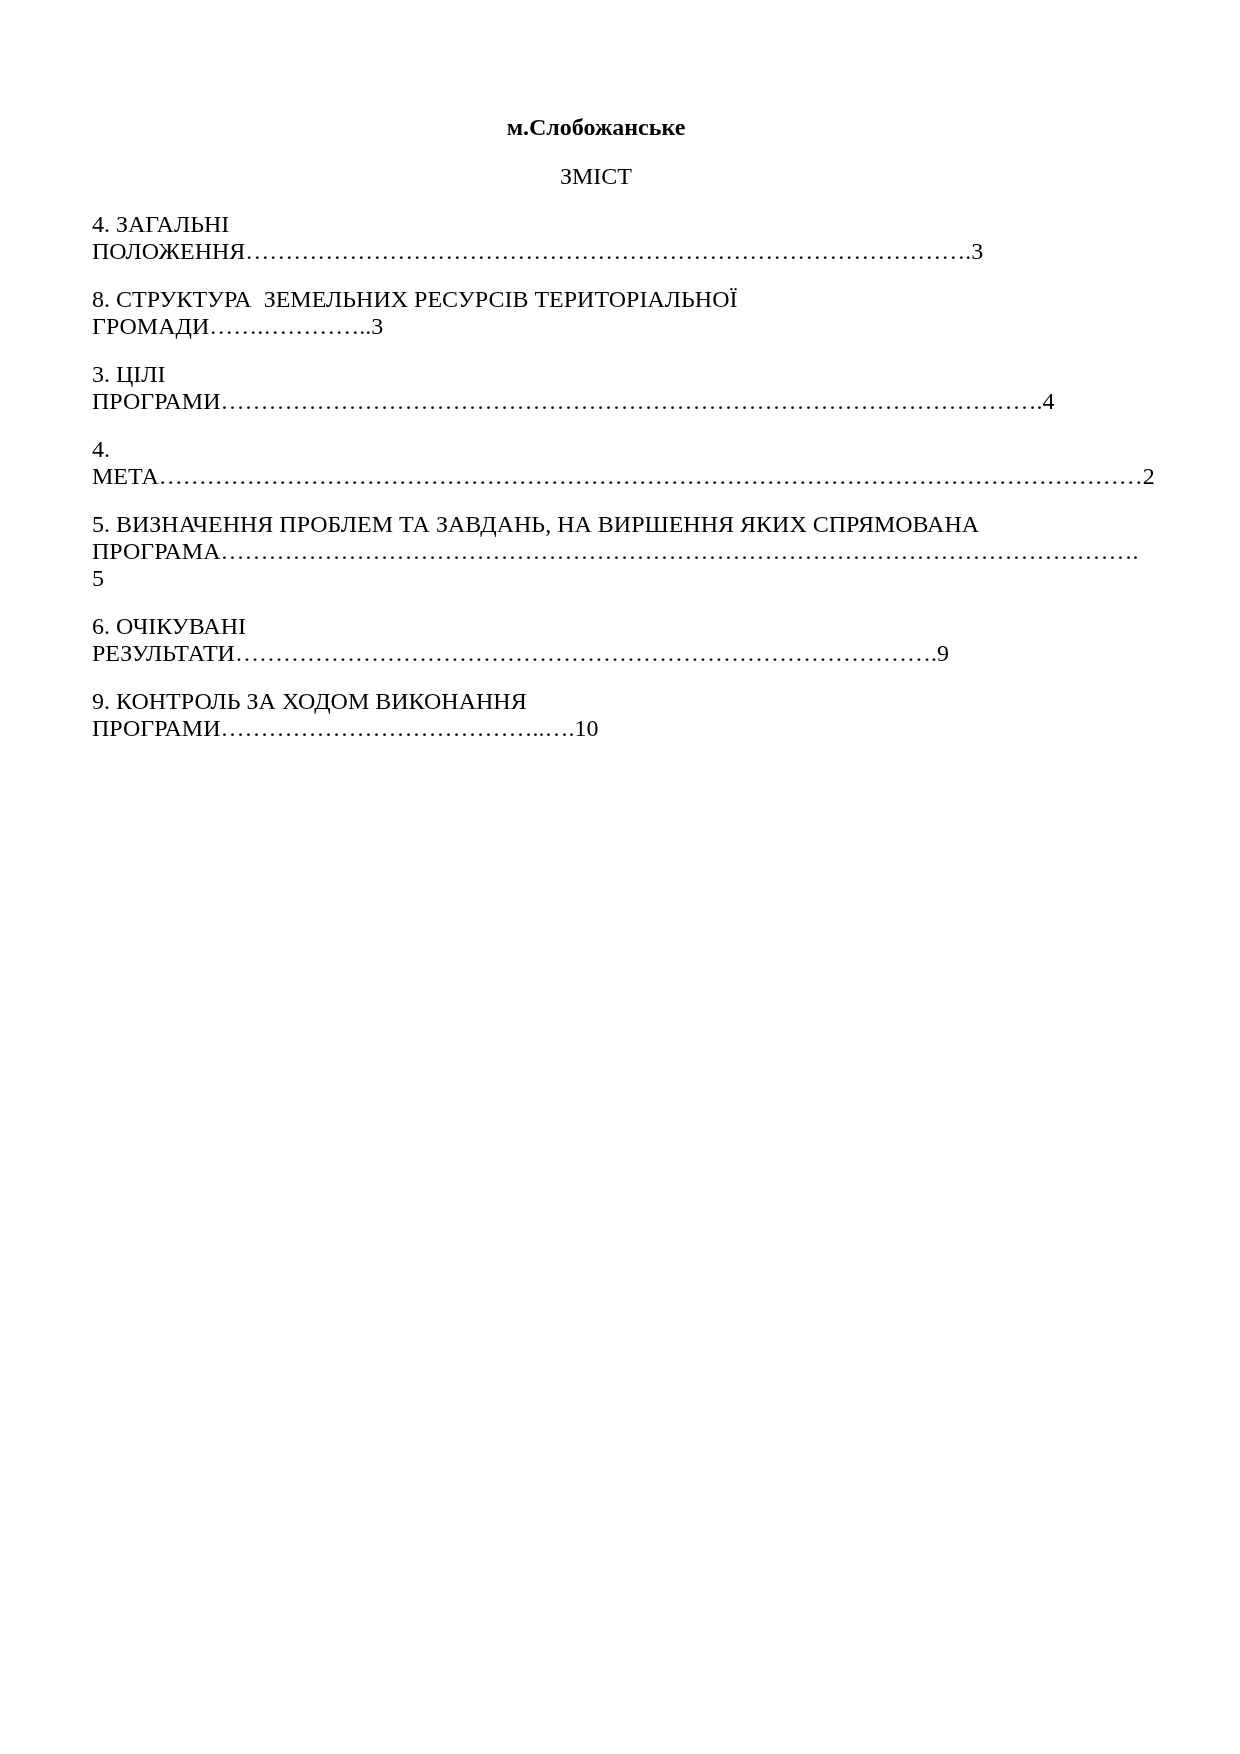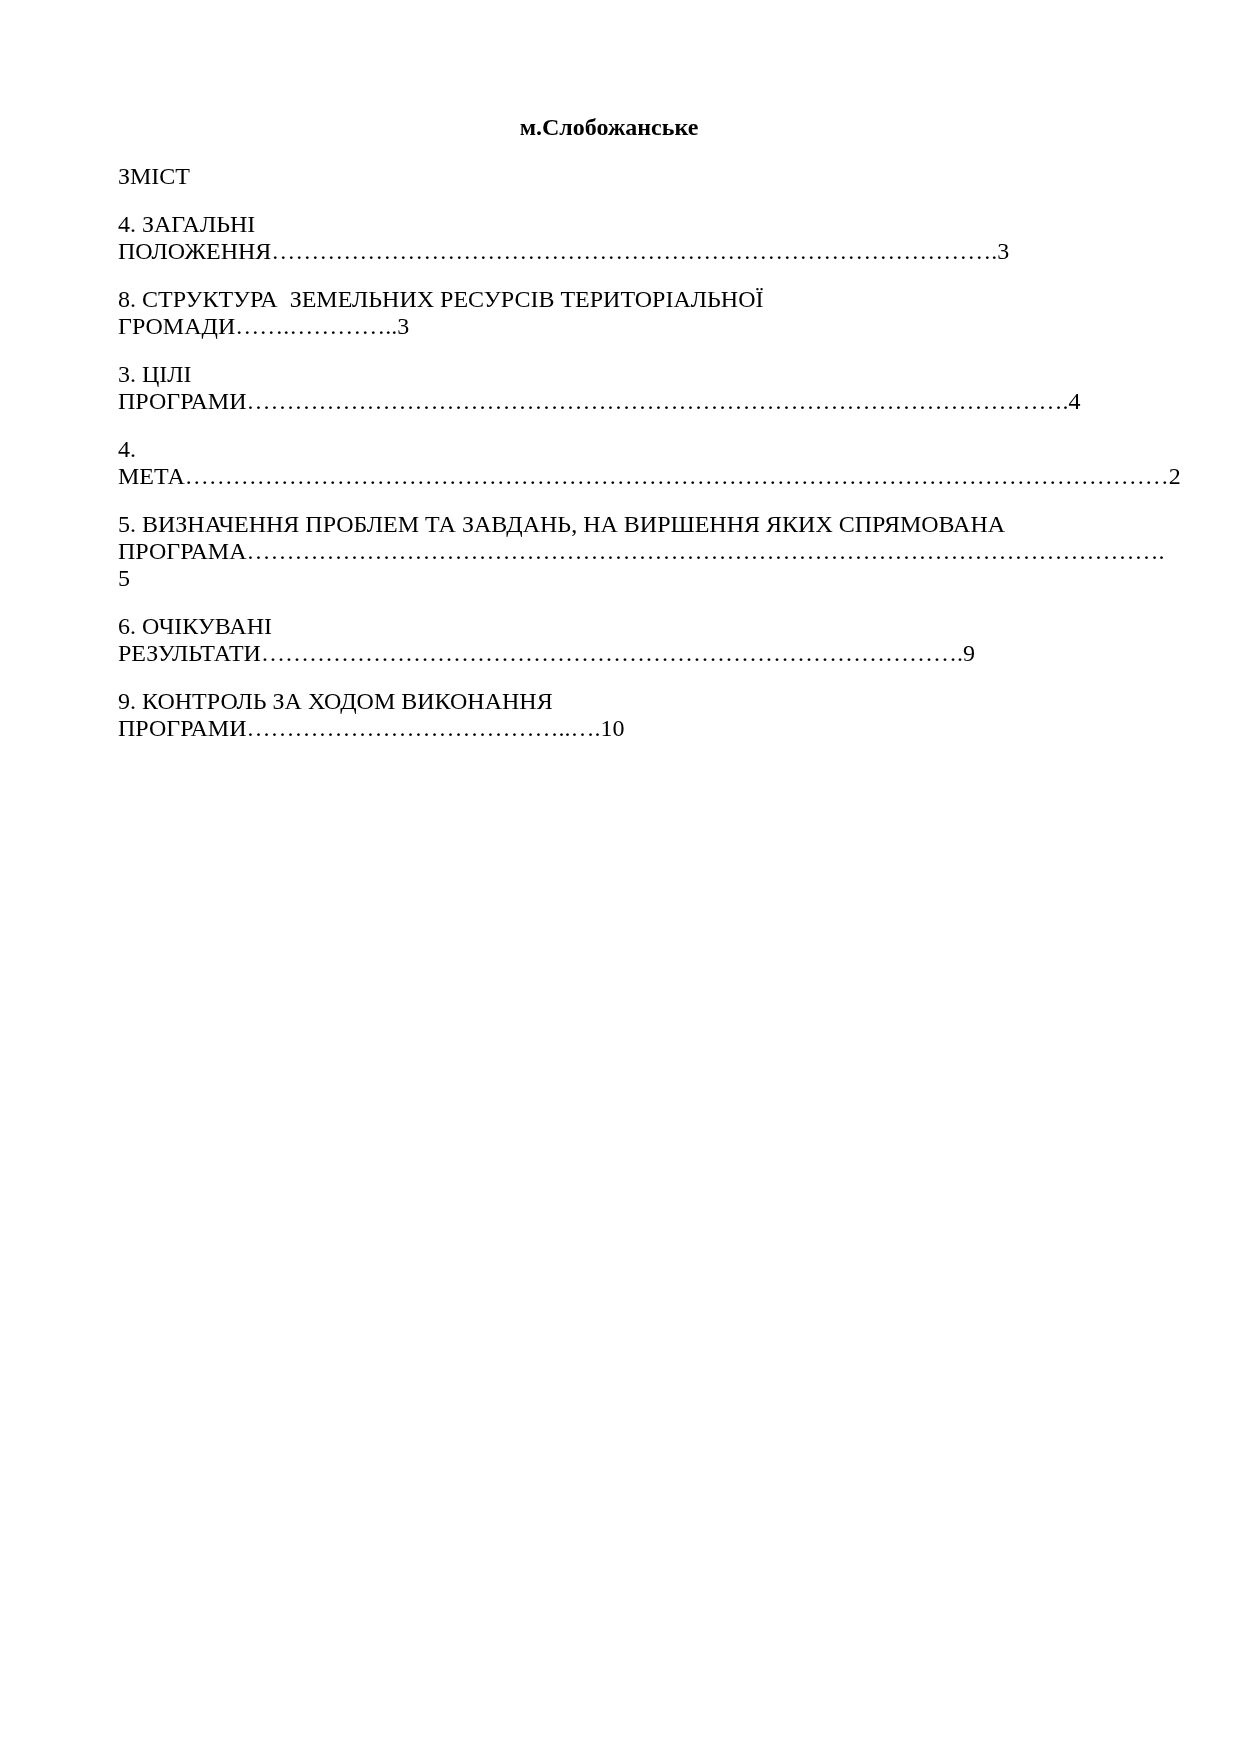--- a/index.html
+++ b/index.html
@@ -11,35 +11,36 @@
     width: 1240px;
     height: 1754px;
     font-family: "Liberation Serif", "DejaVu Serif", serif;
     color: #000000;
     overflow: hidden;
   }
   .page {
     box-sizing: border-box;
     width: 1240px;
     height: 1754px;
-    padding: 114px 140px 0 118px;
+    padding: 114px 140px 0 92px;
   }
   .doc-title {
     text-align: center;
     font-weight: bold;
     font-size: 24px;
     line-height: 27px;
     margin-bottom: 22px;
     white-space: pre;
   }
   .toc-heading {
     font-size: 24px;
     line-height: 27px;
     margin-bottom: 21px;
     white-space: pre;
+    text-align: center;
   }
   .toc-entry {
     margin: 0 0 21px 0;
     font-size: 24px;
     line-height: 27px;
   }
   .toc-line {
     display: block;
     white-space: pre;
   }

